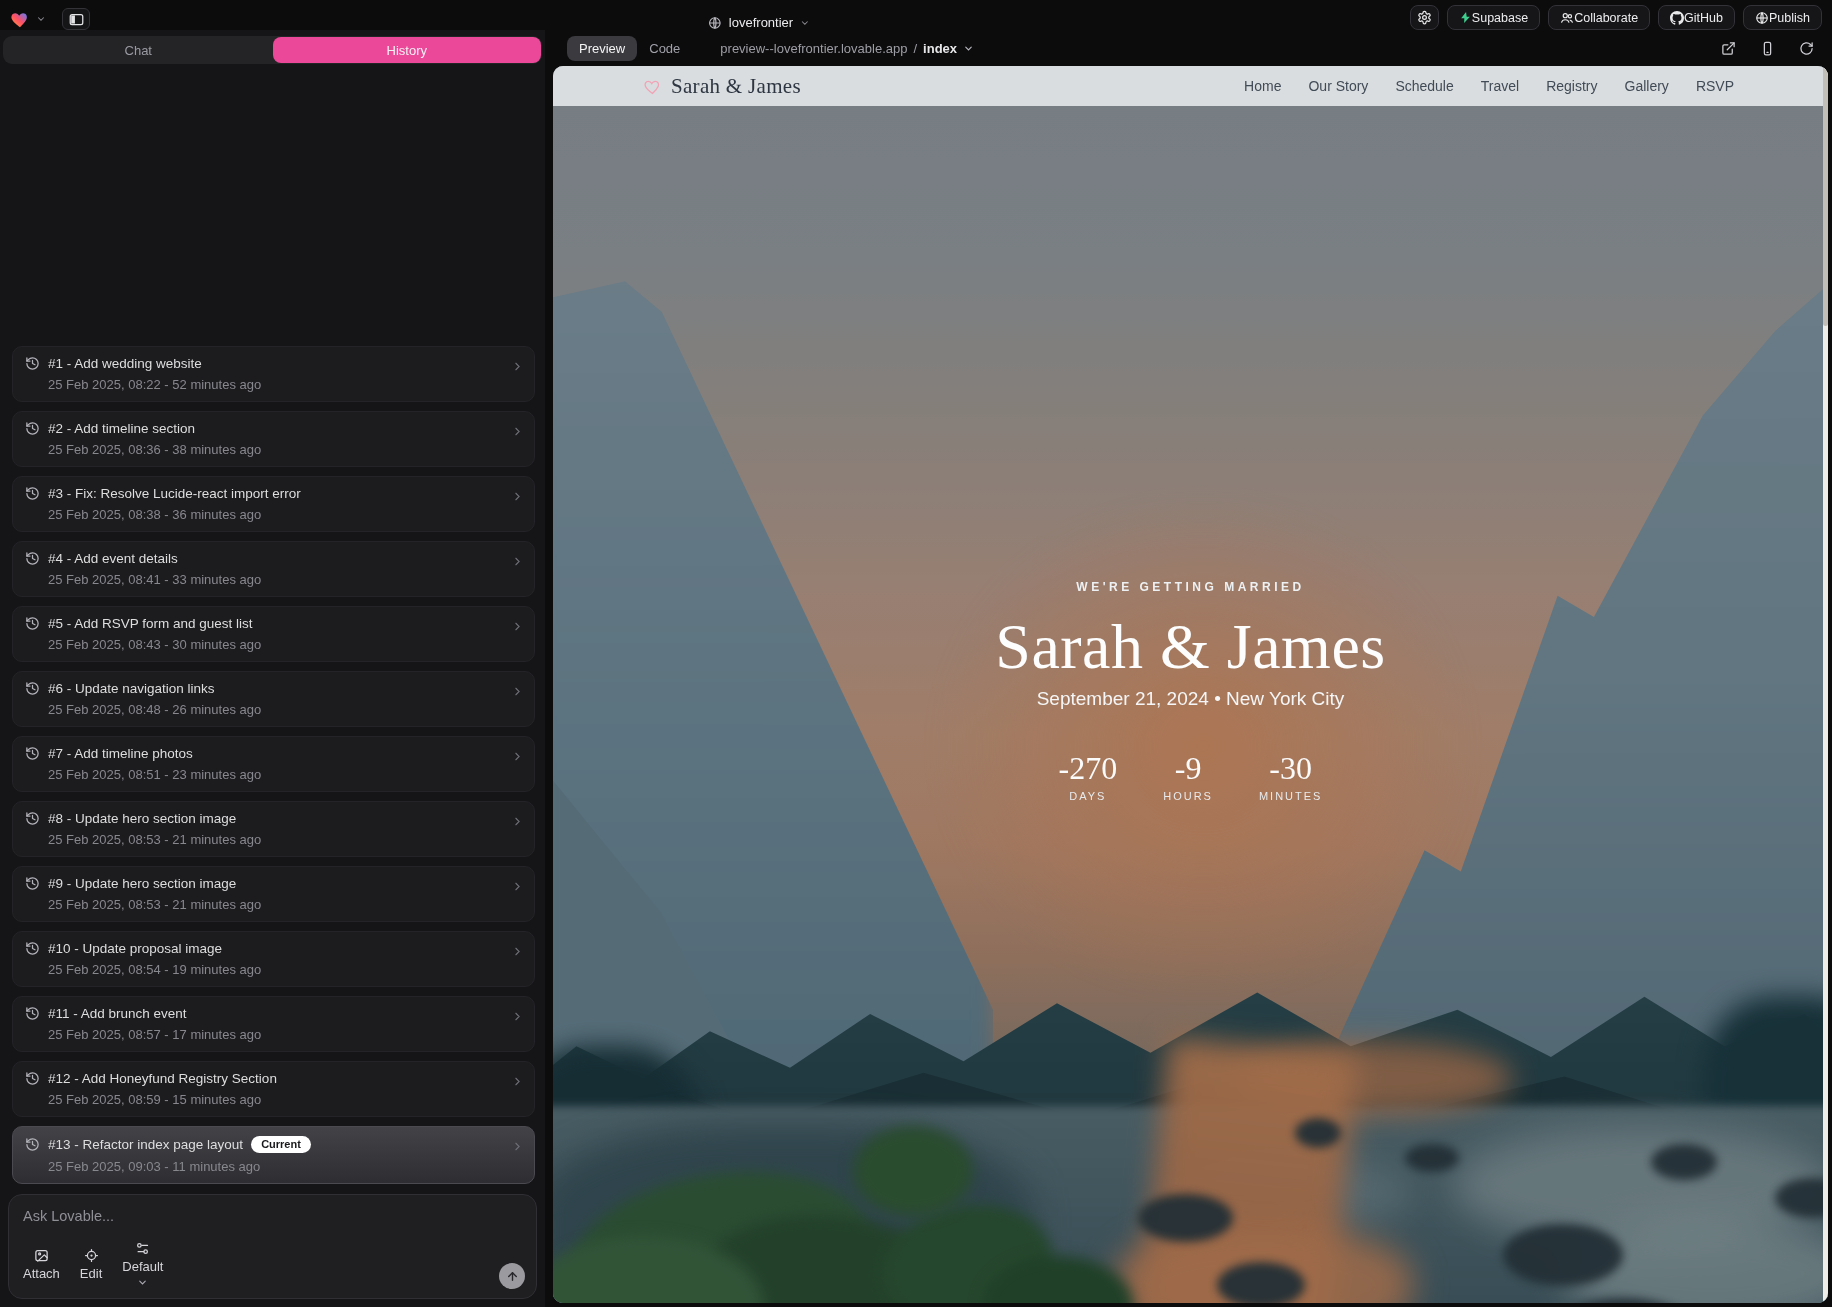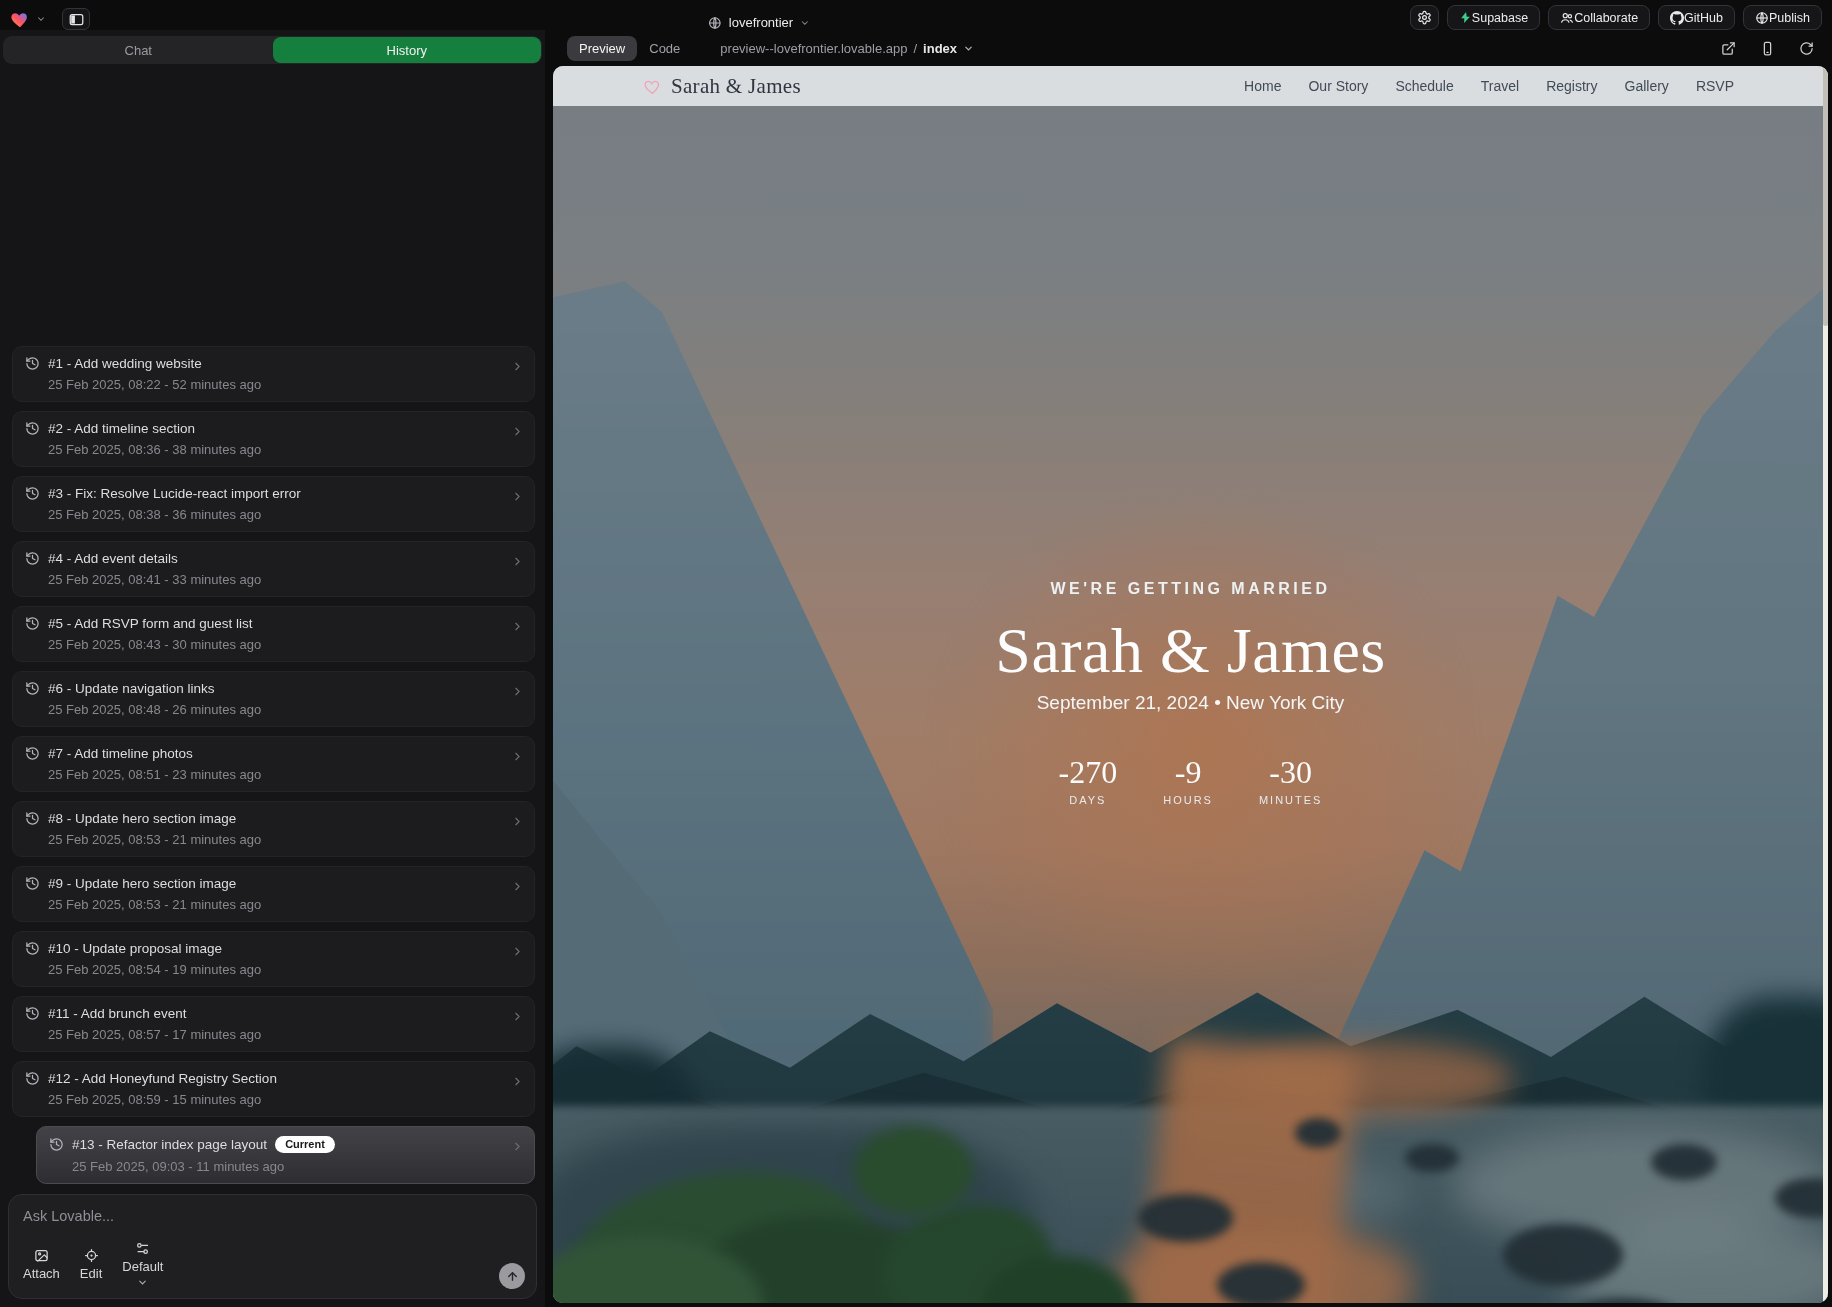--- a/index.html
+++ b/index.html
@@ -23,25 +23,25 @@
   .tb-btn { display:flex; align-items:center; height:25px; padding:0 11px; background:#161619; border:1px solid #323238; border-radius:8px; font-size:12.5px; color:#ededf0; cursor:pointer; white-space:nowrap; }
   .tb-iconbtn { width:29px; height:25px; padding:0; justify-content:center; }
 
   
   .main { flex:1; display:flex; min-height:0; }
 
   
   .sidebar { width:545px; flex:0 0 545px; background:#151517; display:flex; flex-direction:column; min-height:0; }
   .segmented { margin:6px 3px 0 3px; height:28px; background:#242427; border-radius:9px; display:flex; padding:1px; }
   .segment { flex:1; border-radius:8px; display:flex; align-items:center; justify-content:center; font-size:13px; color:#9a9aa2; cursor:pointer; }
-  .segment.active { background:#15803d; color:#f1f1f3; }
+  .segment.active { background:#ec4899; color:#f1f1f3; }
 
   .history-list { margin:auto 10px 0 12px; display:flex; flex-direction:column; gap:9px; }
   .hist-item { position:relative; background:#1c1c1f; border:1px solid #242428; border-radius:10px; padding:9px 34px 9px 12px; cursor:pointer; }
-  .hist-item.current { background:linear-gradient(180deg,#424247,#2d2d32); border-color:#4a4a50;margin-left:24px; }
+  .hist-item.current { background:linear-gradient(180deg,#424247,#2d2d32); border-color:#4a4a50; }
   .hist-title-row { display:flex; align-items:center; gap:8px; }
   .hist-icon { color:#b4b4bb; flex:0 0 auto; }
   .hist-title { font-size:13.5px; color:#dededf; }
   .hist-badge { background:#ffffff; color:#19191c; font-size:11px; font-weight:700; border-radius:999px; padding:3px 10px; line-height:1; }
   .hist-meta { font-size:13px; color:#87878e; margin:6px 0 0 23px; }
   .hist-chevron { position:absolute; right:10px; top:13px; color:#6f6f78; }
 
   .composer { position:relative; margin:10px 8px 8px 8px; background:#1f1f22; border:1px solid #2f2f34; border-radius:14px; padding:12px 14px 10px 14px; }
   .composer-input { width:100%; background:transparent; border:none; outline:none; font-size:14.5px; color:#e4e4e7; font-family:inherit; }
   .composer-input::placeholder { color:#8f8f96; }
@@ -96,21 +96,21 @@
   .g6{left:430px;top:1190px;width:150px;height:100px;background:#28512f;}
   .scene-overlay { inset:0; background:rgba(10,14,16,.24); }
 
   .site-header { position:absolute; top:0; left:0; right:0; height:40px; z-index:5; background:rgba(227,229,231,.92); display:flex; align-items:center; padding:0 94px 0 90px; }
   .brand { display:flex; align-items:center; gap:9px; cursor:pointer; }
   .brand-name { font-family:"Liberation Serif","DejaVu Serif",serif; font-size:21px; color:#2d3642; letter-spacing:.3px; }
   .site-nav { margin-left:auto; display:flex; gap:27px; }
   .nav-link { font-size:14px; color:#414b57; cursor:pointer; }
 
   .hero { position:absolute; left:0; right:0; top:514px; z-index:4; text-align:center; color:#ffffff; }
-  .hero-eyebrow { font-size:16px; font-weight:600; letter-spacing:3.5px; color:#eef1f3; }
+  .hero-eyebrow { font-size:12px; font-weight:600; letter-spacing:3.5px; color:#eef1f3; }
   .hero-title { margin-top:16px; font-family:"Liberation Serif","DejaVu Serif",serif; font-weight:500; font-size:64px; letter-spacing:.5px; color:#fdfdfd; }
   .hero-date { margin-top:4px; font-size:19px; color:#f5f6f7; }
   .countdown { margin-top:40px; display:flex; justify-content:center; gap:46px; }
   .cd-value { font-family:"Liberation Serif","DejaVu Serif",serif; font-size:32px; color:#fbfbfb; }
   .cd-label { margin-top:3px; font-size:11px; letter-spacing:2px; color:#e8ebed; }
 
   .site-scrollbar { position:absolute; top:0; right:0; bottom:0; width:5px; background:#efede8; z-index:6; }
   .site-scroll-thumb { position:absolute; top:0; right:0; width:5px; height:260px; background:#c2bfb8; border-radius:3px; }
 </style>
 </head>

